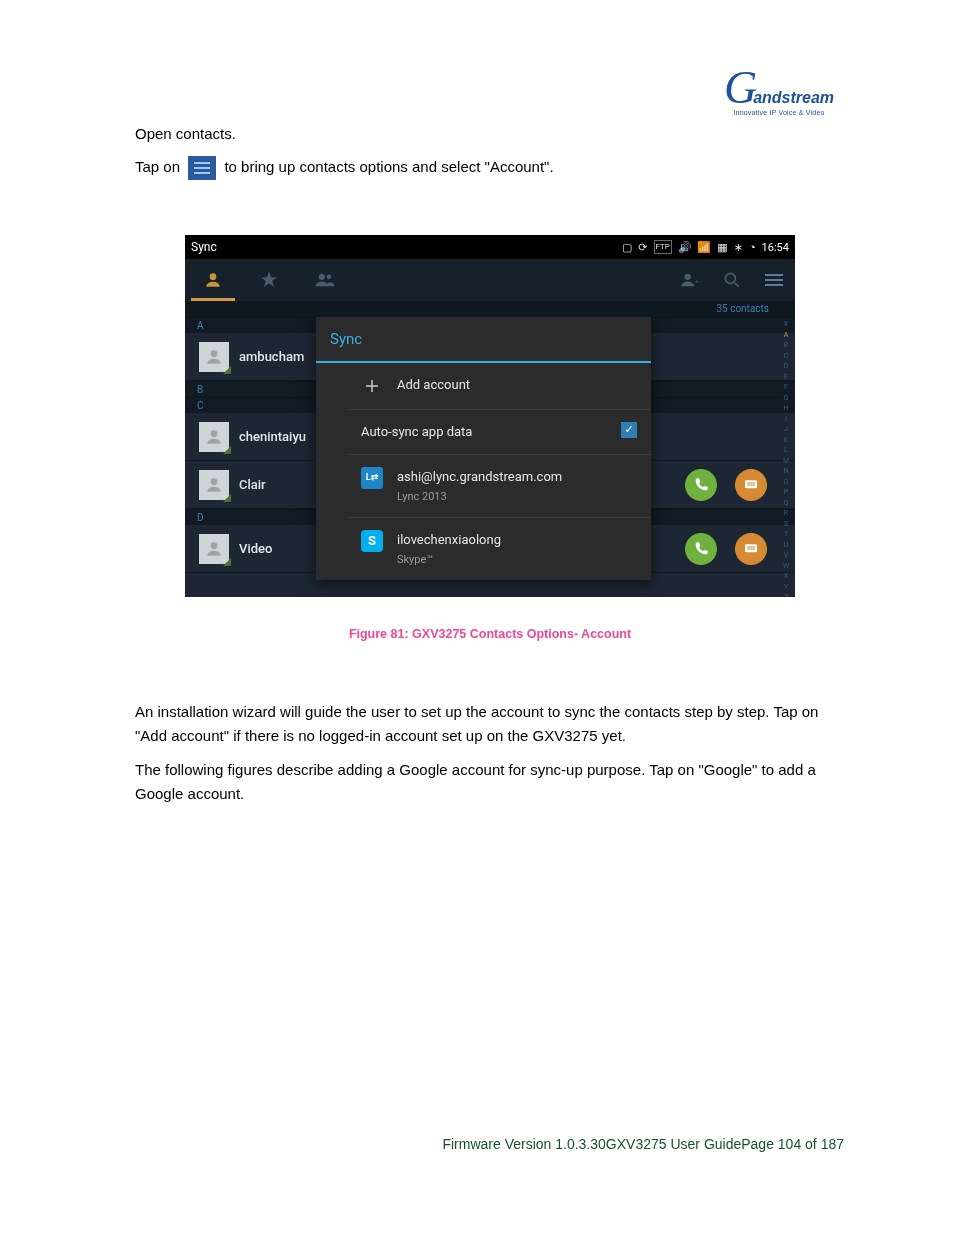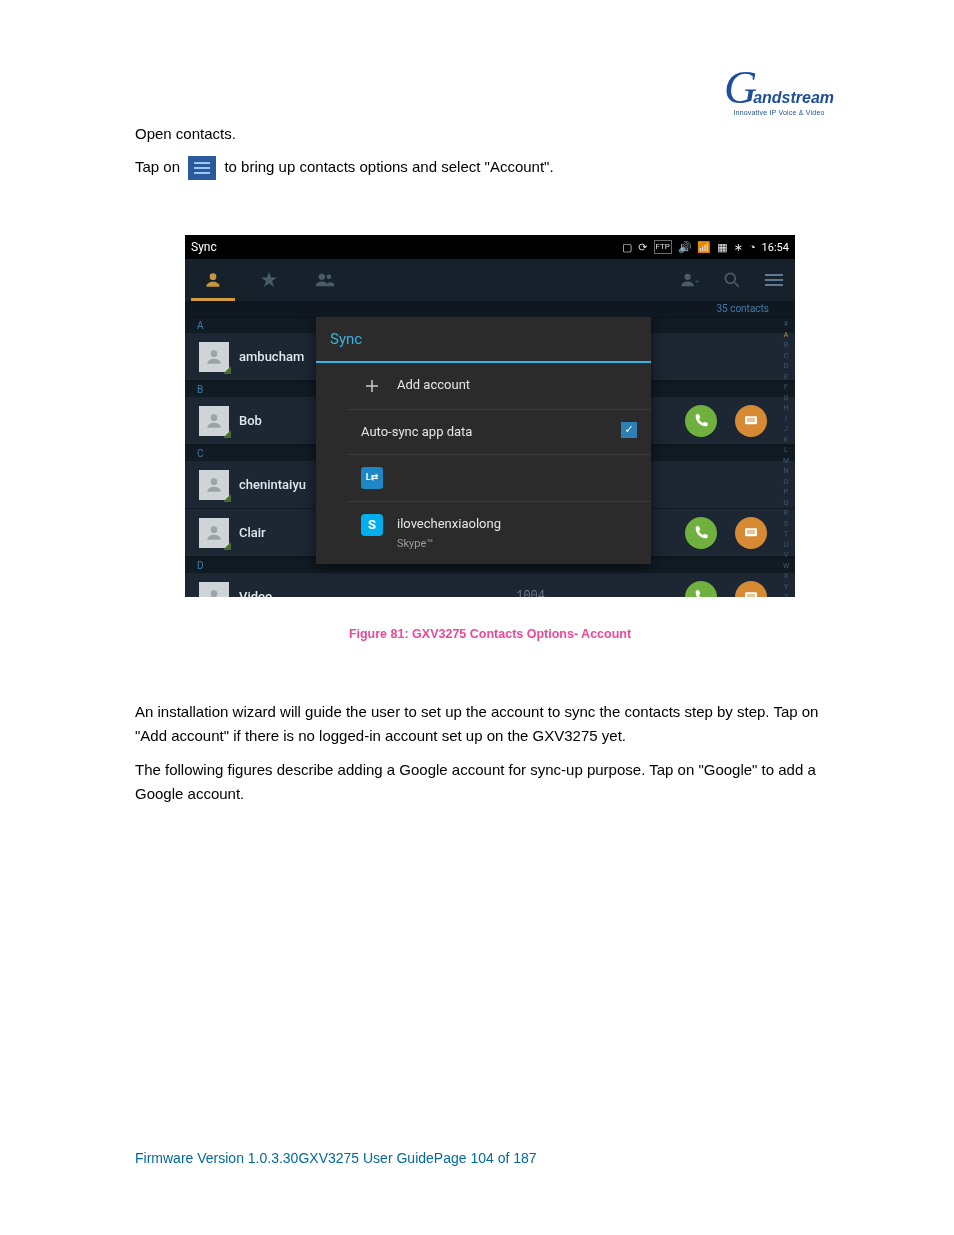--- a/index.html
+++ b/index.html
@@ -236,27 +236,27 @@
     color: #ec4899;
   }
   .body-text {
     margin-top: 55px;
     font-size: 15px;
     line-height: 1.6;
   }
 
   .footer {
     position: absolute;
-    bottom: 69px;
+    bottom: 83px;
     left: 135px;
     right: 110px;
     display: flex;
-    justify-content: flex-start;
+    justify-content: flex-end;
     font-size: 14px;
-    color: #0369a1;
+    color: #14532d;
   }
 </style>
 </head>
 <body>
 
 <div class="logo">
   <div>
     <span class="logo-g">G</span><span class="logo-text">andstream</span>
   </div>
   <div class="logo-tag">Innovative IP Voice &amp; Video</div>
@@ -346,44 +346,20 @@
           <svg width="20" height="20" viewBox="0 0 24 24">
                   <circle cx="12" cy="8" r="4" fill="#9da4a9"></circle>
                   <path d="M4 20c0-4 4-6 8-6s8 2 8 6" fill="#9da4a9"></path>
                 </svg>
         </div>
       </div>
       <span class="contact-name">ambucham</span>
 
     </div>
           <div class="section-header">B</div>
-          <div class="contact-row">
-      <div class="avatar">
-        <div class="avatar-silhouette">
-          <svg width="20" height="20" viewBox="0 0 24 24">
-                  <circle cx="12" cy="8" r="4" fill="#9da4a9"></circle>
-                  <path d="M4 20c0-4 4-6 8-6s8 2 8 6" fill="#9da4a9"></path>
-                </svg>
-        </div>
-      </div>
-      <span class="contact-name">Bob</span>
-
-        <div class="action-btn call-btn">
-          <svg width="16" height="16" viewBox="0 0 24 24">
-                <path d="M6 2c-1 0-2 1-2 2 0 9 7 16 16 16 1 0 2-1 2-2v-3l-5-2-2 2c-3-1-5-3-6-6l2-2-2-5H6z" fill="#fff"></path>
-              </svg>
-        </div>
-        <div class="action-btn msg-btn">
-          <svg width="16" height="16" viewBox="0 0 24 24">
-                <rect x="3" y="5" width="18" height="12" rx="2" fill="#fff"></rect>
-                <line x1="6" y1="9" x2="18" y2="9" stroke="#d68a34" stroke-width="1.5"></line>
-                <line x1="6" y1="12" x2="18" y2="12" stroke="#d68a34" stroke-width="1.5"></line>
-              </svg>
-        </div>
-    </div>
           <div class="section-header">C</div>
           <div class="contact-row">
       <div class="avatar">
         <div class="avatar-silhouette">
           <svg width="20" height="20" viewBox="0 0 24 24">
                   <circle cx="12" cy="8" r="4" fill="#9da4a9"></circle>
                   <path d="M4 20c0-4 4-6 8-6s8 2 8 6" fill="#9da4a9"></path>
                 </svg>
         </div>
       </div>
@@ -482,20 +458,24 @@
               </svg>
           </div>
           <div class="pi-text">Add account</div>
         </div>
         <div class="popup-item">
           <div class="pi-text" style="padding-left:0;">Auto-sync app data</div>
           <div class="chk">✓</div>
         </div>
         <div class="popup-item">
           <div class="pi-icon lync-badge">L⇄</div>
+          <div class="pi-text">
+            <div>ashi@lync.grandstream.com</div>
+            <div class="pi-sub">Lync 2013</div>
+          </div>
         </div>
         <div class="popup-item">
           <div class="pi-icon skype-badge">S</div>
           <div class="pi-text">
             <div>ilovechenxiaolong</div>
             <div class="pi-sub">Skype™</div>
           </div>
         </div>
       </div>
     </div>

